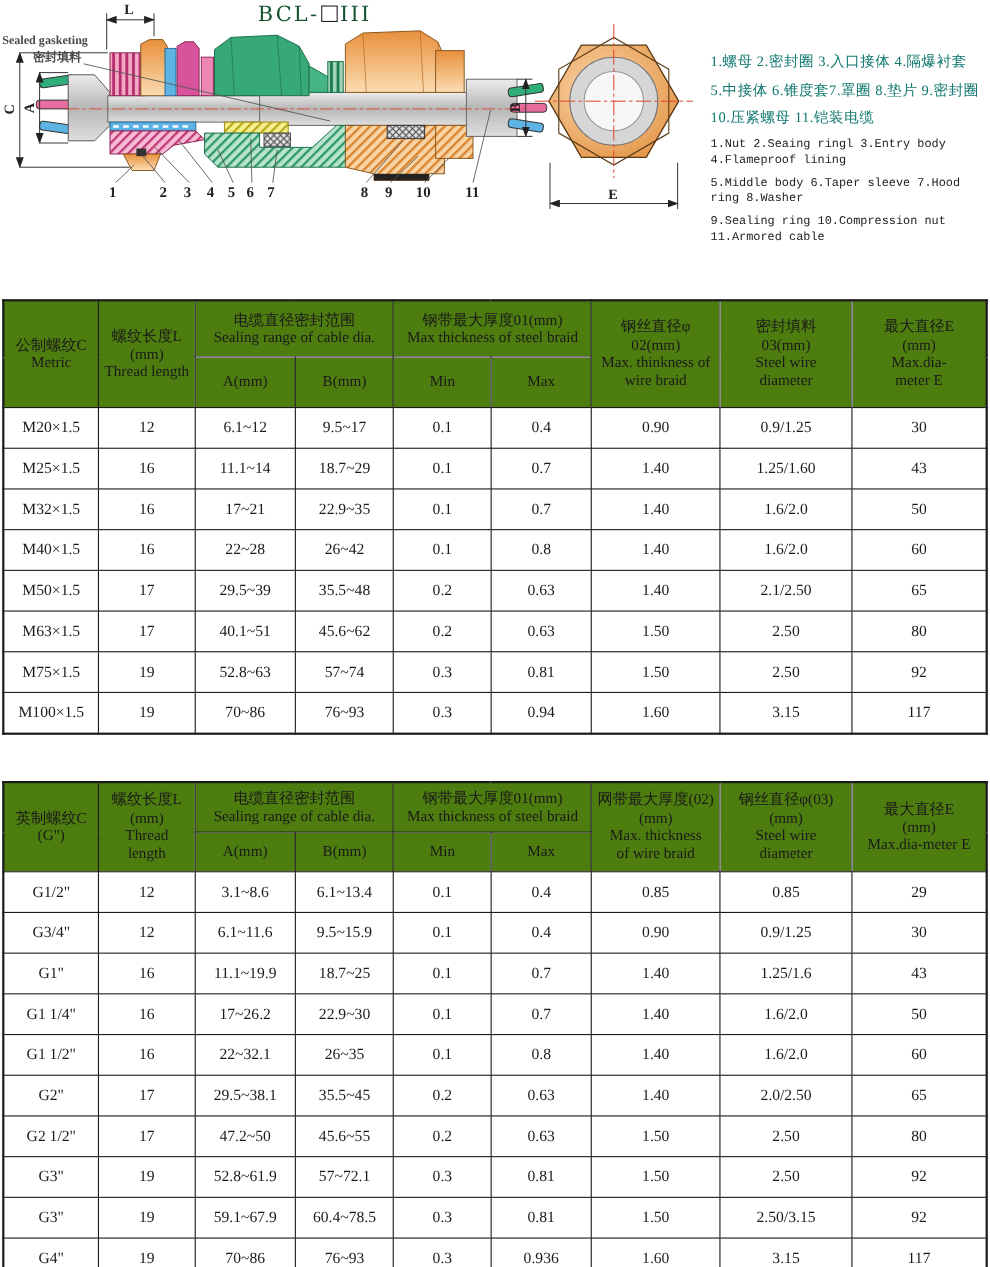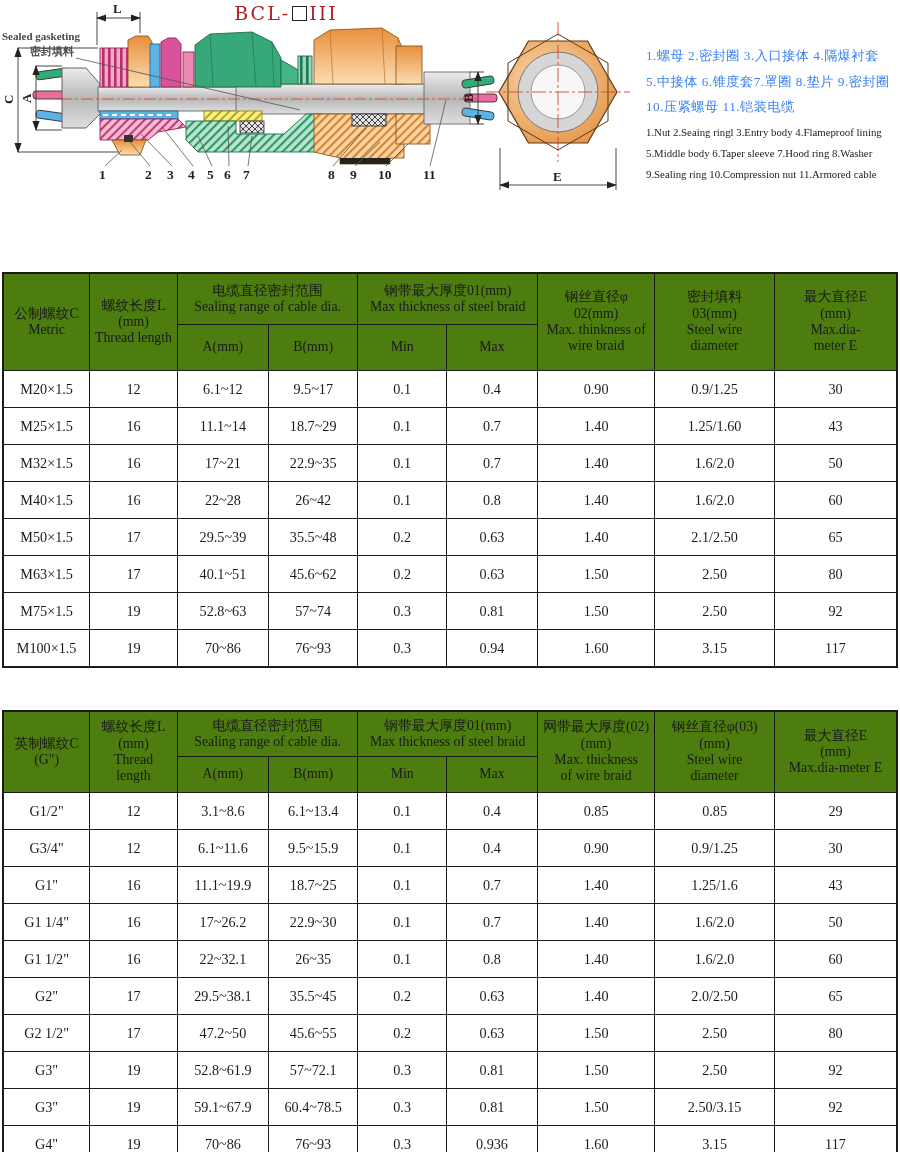--- a/index.html
+++ b/index.html
@@ -1,26 +1,26 @@
 <!DOCTYPE html>
 <html><head>
 <meta charset="utf-8">
 <style>
   html,body{margin:0;padding:0;background:#fff;}
   .page{position:relative;width:900px;height:1152px;background:#fff;overflow:hidden;
         font-family:"Liberation Serif", serif;color:#1a1a1a;}
   .diagram-svg{position:absolute;left:0;top:0;}
   .title{position:absolute;left:196px;top:2px;width:180px;text-align:center;
-         font-family:"DejaVu Serif", serif;font-size:19px;letter-spacing:2px;color:#b91c1c;}
+         font-family:"DejaVu Serif", serif;font-size:19px;letter-spacing:2px;color:#14532d;}
   .title .box{display:inline-block;width:13px;height:13px;border:1.6px solid #222;
               margin:0 2px;vertical-align:-1px;}
   .legend{position:absolute;left:646px;top:48px;width:254px;}
-  .legend .zh{font-size:13.2px;line-height:1.25;margin-bottom:9px;color:#3b82f6;letter-spacing:.5px;}
+  .legend .zh{font-size:13.2px;line-height:1.25;margin-bottom:9px;color:#0f766e;letter-spacing:.5px;}
   .legend .en{font-size:10.8px;line-height:1.3;margin-bottom:7px;color:#222;
-              font-family:Liberation Serif, serif;}
+              font-family:Liberation Mono, monospace;}
   .tblwrap{position:absolute;left:2px;width:896px;}
   .tbl1{top:272px;} .tbl2{top:710px;}
   table{border-collapse:collapse;width:100%;table-layout:fixed;border:2px solid #1a1a1a;}
   th,td{border:1px solid #1a1a1a;text-align:center;vertical-align:middle;padding:0 2px;
         font-weight:normal;overflow:hidden;}
   th{background:#4d7c0f;font-size:13.8px;line-height:1.18;}
   th div{white-space:nowrap;}
   td{background:#fff;font-size:14.2px;height:36px;}
   .tbl1 tr.r1 th{height:50px;} .tbl1 tr.r2 th{height:45px;}
   .tbl2 tr.r1 th{height:44px;} .tbl2 tr.r2 th{height:35px;}

